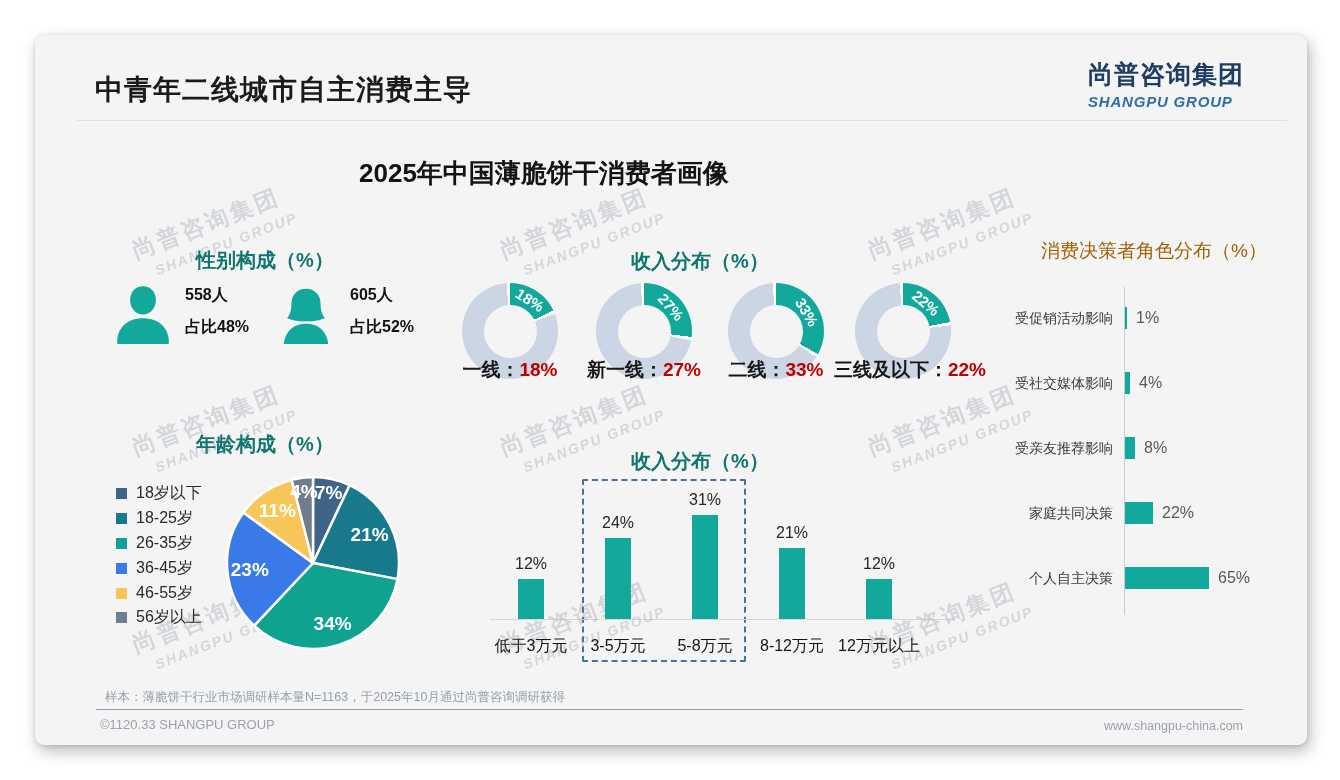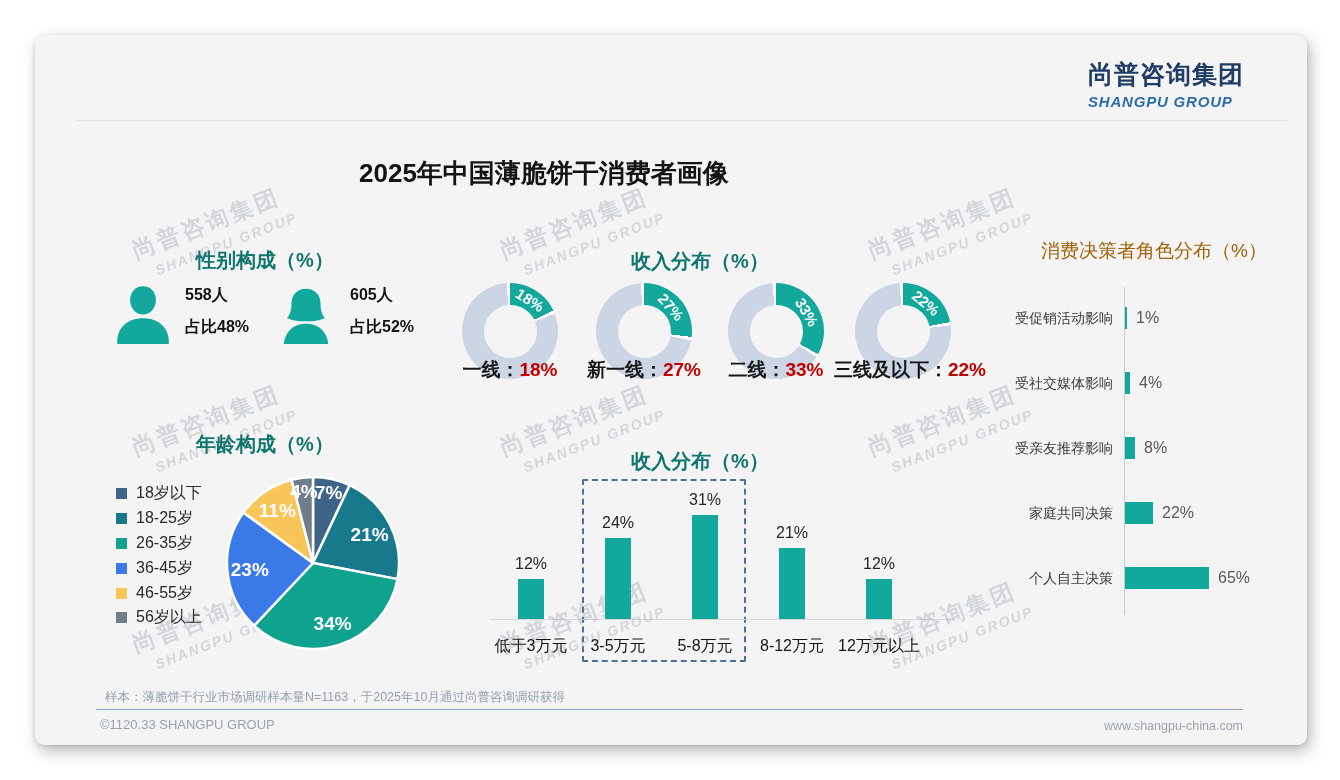--- a/index.html
+++ b/index.html
@@ -51,20 +51,21 @@
   .ft-divider{left:61px;top:674px;width:1147px;height:1px;background:#8da2ba;}
   .ft-left{left:65px;top:682px;font-size:13px;color:#9aa3ad;}
   .ft-right{right:64px;top:684px;font-size:12.5px;color:#9aa3ad;}
   svg text{font-family:"Liberation Sans","DejaVu Sans",sans-serif;}
 </style>
 </head>
 <body>
 
 <div id="slide">
 
+  <div class="abs hd-title">中青年二线城市自主消费主导</div>
   <div class="abs hd-divider"></div>
   <div class="abs logo">
     <div class="logo-cn">尚普咨询集团</div>
     <div class="logo-en">SHANGPU GROUP</div>
   </div>
 
   <div class="abs main-title">2025年中国薄脆饼干消费者画像</div>
 
   <div class="sec-title" style="left:85px;top:212px;width:290px;">性别构成（%）</div>
   <svg class="g-icon" style="left:75px;top:242px;" width="66" height="72" viewBox="0 0 64 64">

